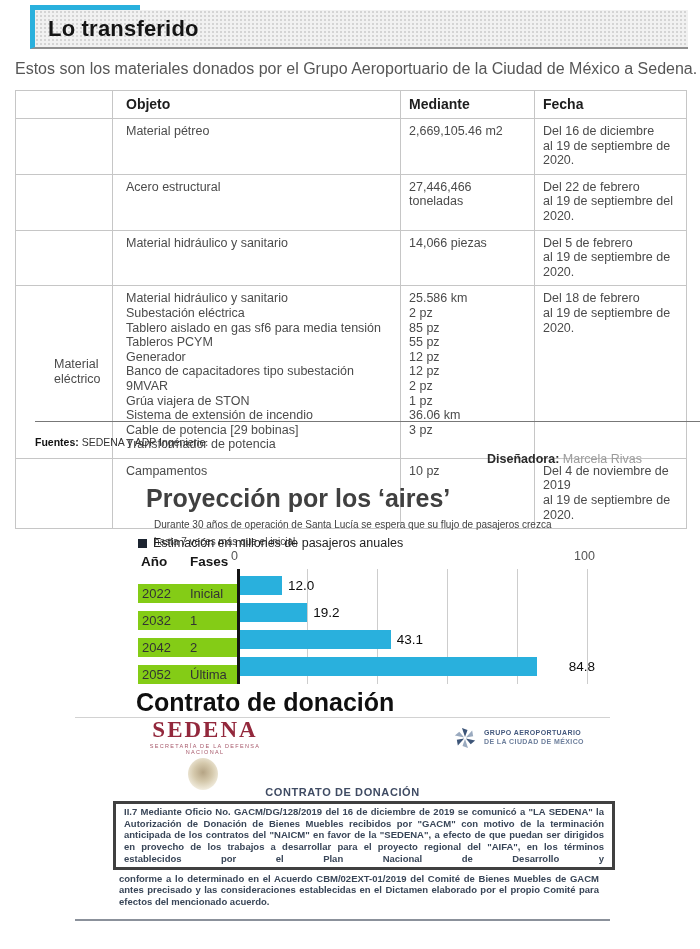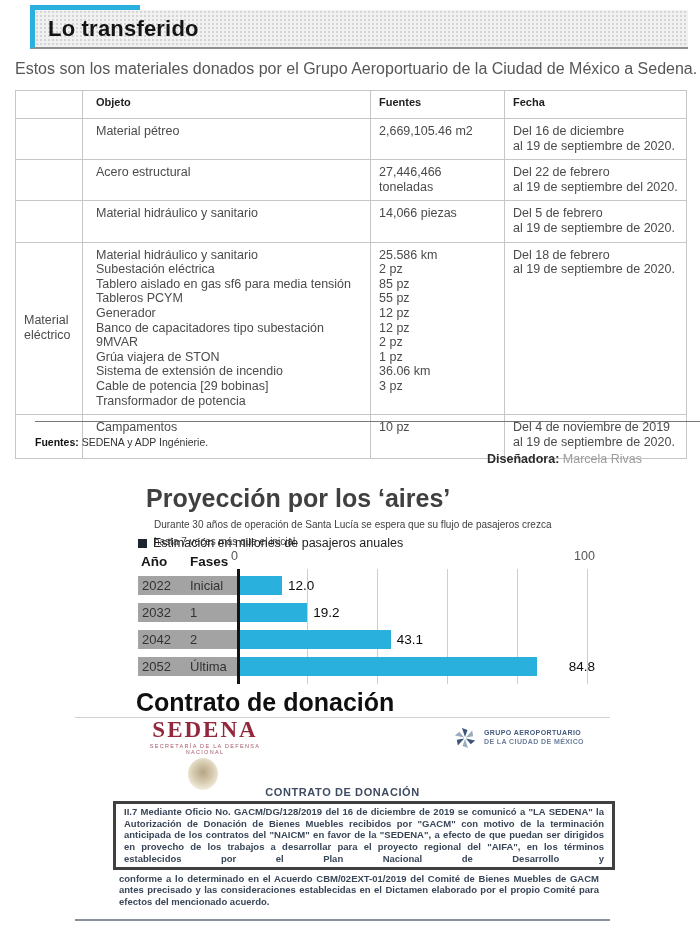--- a/index.html
+++ b/index.html
@@ -17,24 +17,24 @@
     background-size:4px 4px;
     display:flex;align-items:center;
   }
   .title-strip h1{margin:0;padding-left:13px;font-size:22px;color:#141414;letter-spacing:.2px;}
   .intro{position:absolute;left:15px;top:60px;margin:0;font-size:16px;color:#565656;}
   
   .table{position:absolute;left:15px;top:90px;width:672px;border:1px solid #c6c6c6;
          font-size:12.5px;color:#4b4b4b;box-sizing:border-box;}
   .trow{display:flex;}
   #tbody .trow{border-top:1px solid #c6c6c6;}
-  .thead{font-weight:bold;color:#1d1d1d;font-size:11px;min-height:27px;}
+  .thead{font-weight:bold;color:#1d1d1d;font-size:14px;min-height:27px;}
   .cell{padding:5px 8px 6px;box-sizing:border-box;}
   .c-group{width:67px;border-right:1px solid #c6c6c6;display:flex;flex-direction:column;
-           justify-content:center;padding-left:8px;line-height:15px;}
+           justify-content:center;padding-left:8px;line-height:15px;margin-left:30px;}
   .c-objeto{width:287px;padding-left:13px;}
   .c-cantidad{width:134px;border-left:1px solid #c6c6c6;}
   .c-fecha{flex:1;border-left:1px solid #c6c6c6;}
   .line{line-height:14.6px;}
   #tbody .trow:nth-child(-n+3){min-height:30px;}
   #tbody .trow:nth-child(5){min-height:43px;}
   
   .fuentes{position:absolute;left:15px;top:421px;width:672px;border-top:1px solid #777;
            padding-top:14px;font-size:10.5px;color:#333;margin-left:20px;}
   .fuentes b{color:#111;}
@@ -51,21 +51,21 @@
   .chart{position:absolute;left:138px;top:551px;width:460px;}
   .chart-head{position:relative;height:21px;font-weight:bold;font-size:13.5px;color:#161616;}
   .ch-ano{position:absolute;left:3px;top:3px;}
   .ch-fases{position:absolute;left:52px;top:3px;}
   .ch-zero{position:absolute;left:93px;top:-2px;font-weight:normal;color:#555;font-size:12.5px;}
   .ch-hundred{position:absolute;left:436px;top:-2px;font-weight:normal;color:#555;font-size:12.5px;}
   .chart-plot{position:relative;height:110px;margin-top:2px;}
   .axis{position:absolute;left:99px;top:-5px;bottom:0;width:3px;background:#141414;z-index:3;}
   .gridline{position:absolute;top:-5px;bottom:0;width:1px;background:#cdcdcd;z-index:0;}
   .chart-row{position:relative;height:27px;z-index:2;}
-  .row-stripe{position:absolute;left:0;top:2px;width:99px;height:19px;background:#a3a3a3;}
+  .row-stripe{position:absolute;left:0;top:10px;width:99px;height:19px;background:#84cc16;}
   .row-ano{position:absolute;left:4px;top:0;line-height:19px;font-size:13px;color:#333;}
   .row-fase{position:absolute;left:52px;top:0;line-height:19px;font-size:13px;color:#333;}
   .bar{position:absolute;left:102px;top:2px;height:19px;background:#29b0dd;}
   .bar-value{position:absolute;top:2px;line-height:19px;font-weight:normal;font-size:13.5px;color:#0c0c0c;}
   
   .contract-title{position:absolute;left:136px;top:688px;margin:0;font-size:25px;color:#0f0f0f;}
   .doc{position:absolute;left:75px;top:717px;width:535px;height:201px;
        border-top:1px solid #d2d2d2;border-bottom:2px solid #8b919b;}
   .sedena{position:absolute;left:60px;top:0;width:140px;text-align:center;}
   .sedena-name{font-family:"Liberation Serif",serif;font-weight:bold;font-size:23px;
@@ -95,21 +95,21 @@
   <div class="top-accent"></div>
   <div class="title-strip">
     <h1>Lo transferido</h1>
   </div>
   <p class="intro">Estos son los materiales donados por el Grupo Aeroportuario de la Ciudad de México a Sedena.</p>
 
   <div class="table">
     <div class="trow thead">
       <div class="cell c-group"></div>
       <div class="cell c-objeto">Objeto</div>
-      <div class="cell c-cantidad">Fuentes</div>
+      <div class="cell c-cantidad">Mediante</div>
       <div class="cell c-fecha">Fecha</div>
     </div>
     <div id="tbody">
         <div class="trow">
           <div class="cell c-group"></div>
           <div class="cell c-objeto">
             <div class="line">Material pétreo</div>
           </div>
           <div class="cell c-cantidad">
             <div class="line">2,669,105.46 m2</div>

